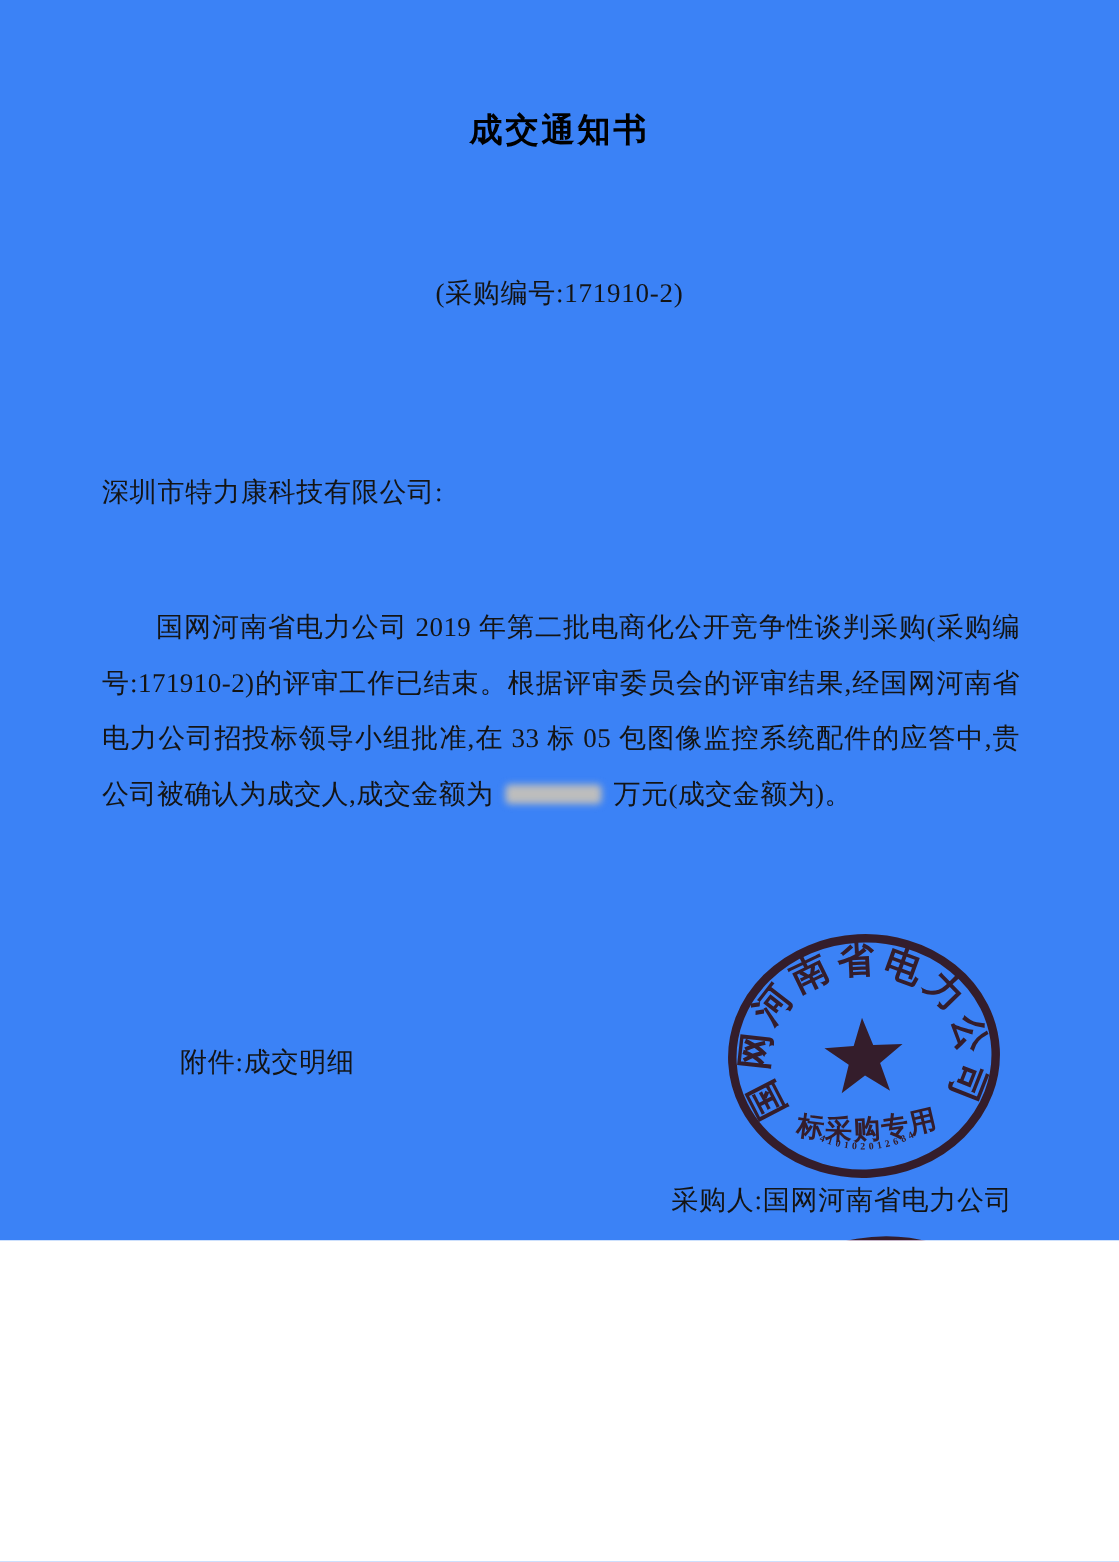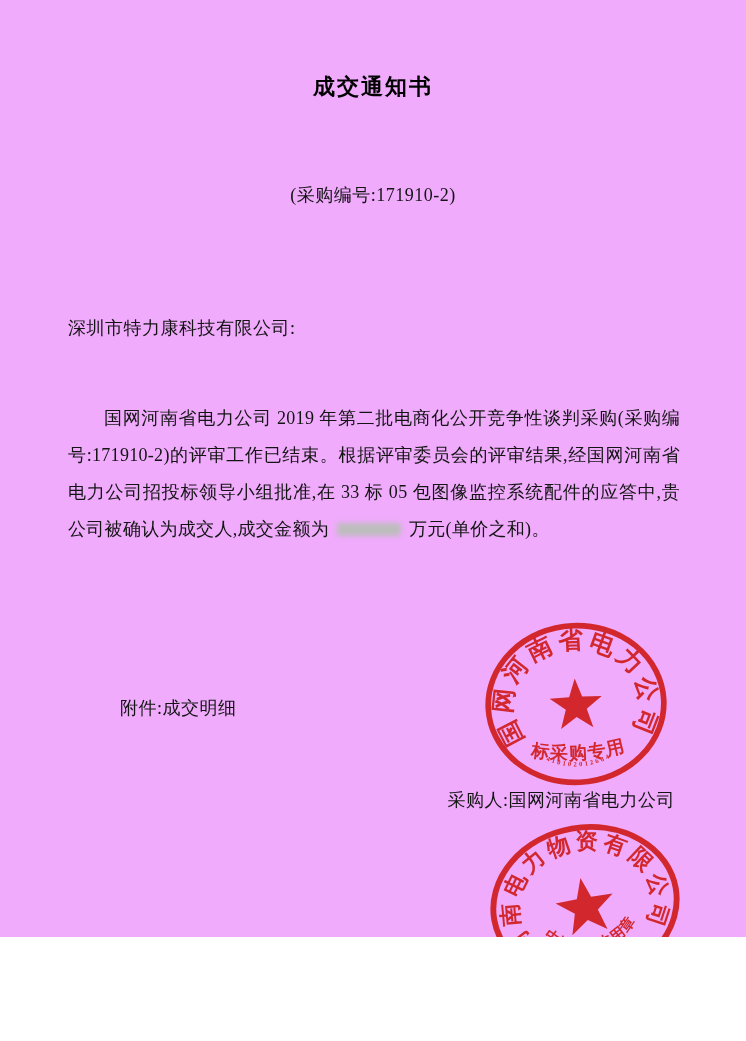--- a/index.html
+++ b/index.html
@@ -1,19 +1,19 @@
 <!DOCTYPE html>
 <html><head>
 <meta charset="utf-8">
 <style>
   html,body{margin:0;padding:0;background:#ffffff;}
   .page{
     position:relative;
-    width:746px;height:937px;
-    background:#f0abfc;
+    width:746px;height:827px;
+    background:#3b82f6;
     overflow:hidden;
     font-family:"Liberation Serif","DejaVu Serif",serif;
     color:#141414;
   }
   .title{
     position:absolute;top:72px;left:0;right:0;
     text-align:center;
     font-family:"Liberation Sans","DejaVu Sans",sans-serif;
     font-size:22px;font-weight:900;letter-spacing:2px;color:#000;
   }
@@ -63,21 +63,21 @@
 <body>
 
 <div class="page">
 
   <div class="title">成交通知书</div>
 
   <div class="subtitle">(采购编号:171910-2)</div>
 
   <div class="addressee">深圳市特力康科技有限公司:</div>
 
-  <p class="para para1"><span>国网河南省电力公司 2019 年第二批电商化公开竞争性谈判采购(采购编号:171910-2)的评审工作已结束。根据评审委员会的评审结果,经国网河南省电力公司招投标领导小组批准,在 33 标 05 包图像监控系统配件的应答中,贵公司被确认为成交人,成交金额为</span><span class="redacted"></span><span>万元(单价之和)。</span></p>
+  <p class="para para1"><span>国网河南省电力公司 2019 年第二批电商化公开竞争性谈判采购(采购编号:171910-2)的评审工作已结束。根据评审委员会的评审结果,经国网河南省电力公司招投标领导小组批准,在 33 标 05 包图像监控系统配件的应答中,贵公司被确认为成交人,成交金额为</span><span class="redacted"></span><span>万元(成交金额为)。</span></p>
 
 
   <p class="attachment">附件:成交明细</p>
 
   <div class="sign purchaser">采购人:国网河南省电力公司</div>
   <div class="sign date">2020 年 01 月 21 日</div>
 
   <svg class="stamp stamp1" viewBox="0 0 200 180" xmlns="http://www.w3.org/2000/svg">
     <g transform="rotate(-3 100 90)">
       <ellipse cx="100" cy="90" rx="93" ry="83" fill="none" stroke="#dd2a1c" stroke-width="6"></ellipse>

